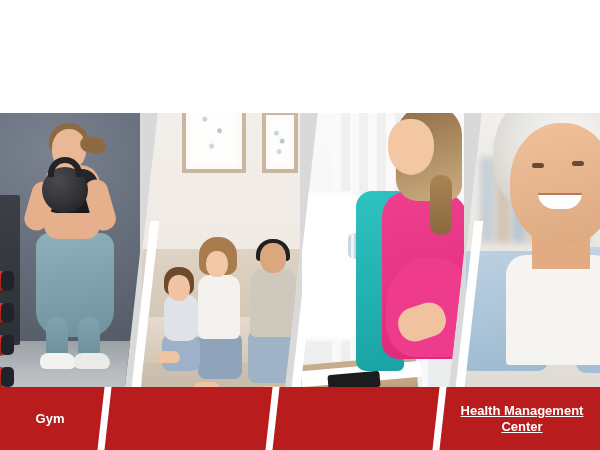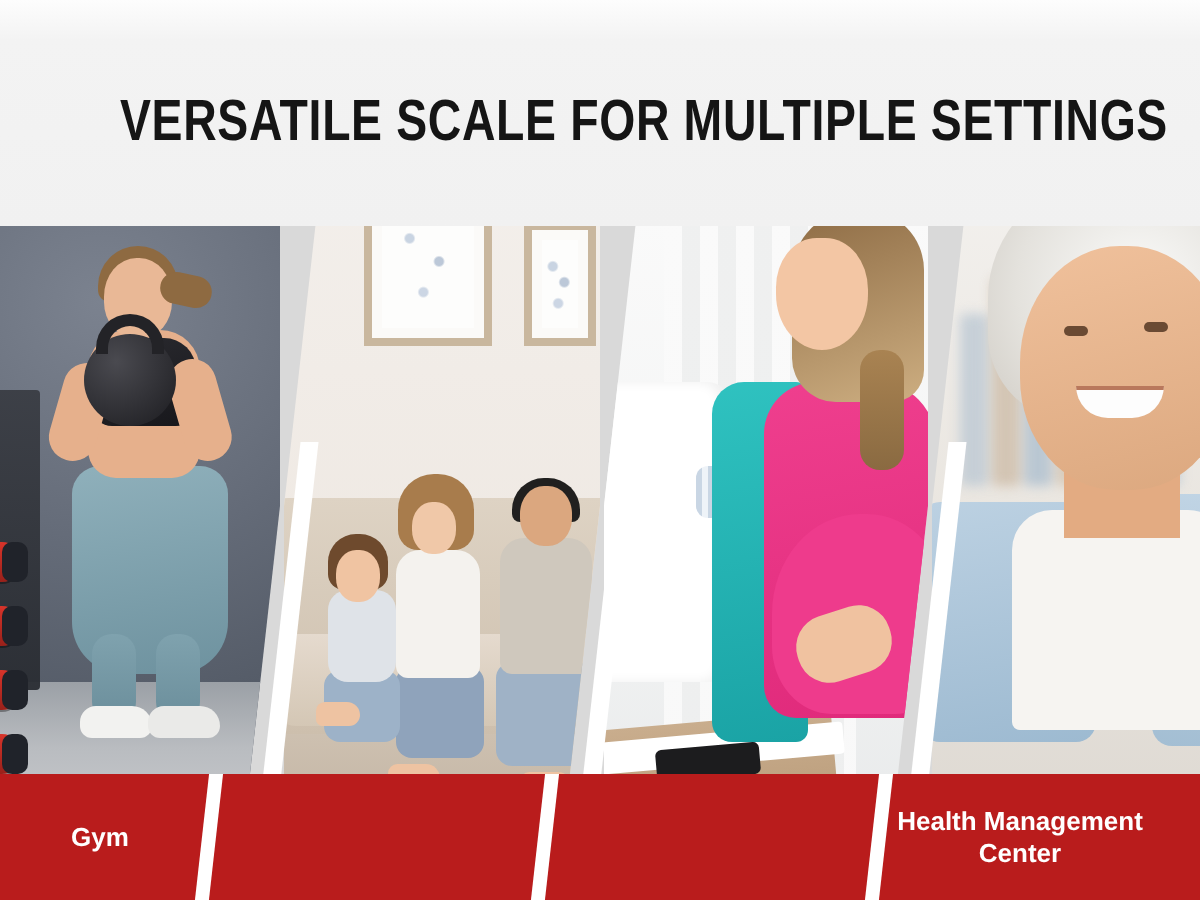--- a/index.html
+++ b/index.html
@@ -225,40 +225,37 @@
     color:#ffffff;
     font-family:"Liberation Sans", sans-serif;
     font-weight:bold;
     font-size:13px;
     line-height:16px;
     padding:0 4px;
   }
   #label-gym  { left:0px;   width:100px; }
   #label-home { left:108px; width:160px; }
   #label-hosp { left:276px; width:160px; }
-  #label-hmc  { left:432px; width:156px; }
+  #label-hmc  { left:444px; width:156px;text-decoration:underline; }
 
   .label-sep {
     position:absolute; top:387px; width:7px; height:63px;
     background:#ffffff;
     transform:skewX(-6.4deg);
     z-index:7;
   }
   #sep-1 { left:101px; }
   #sep-2 { left:269px; }
   #sep-3 { left:436px; }
 </style>
 </head>
 <body>
 
 <div id="page">
 
-  <div class="header">
-    <div class="header-title">VERSATILE SCALE FOR MULTIPLE SETTINGS</div>
-  </div>
 
   <div class="strip">
 
     <div class="panel" id="panel-gym">
       <div class="panel-inner">
         <div class="scene">
           <div class="gym-bg"></div>
           <div class="gym-floor"></div>
           <div class="gym-rack"></div>
           <div class="db b1">

